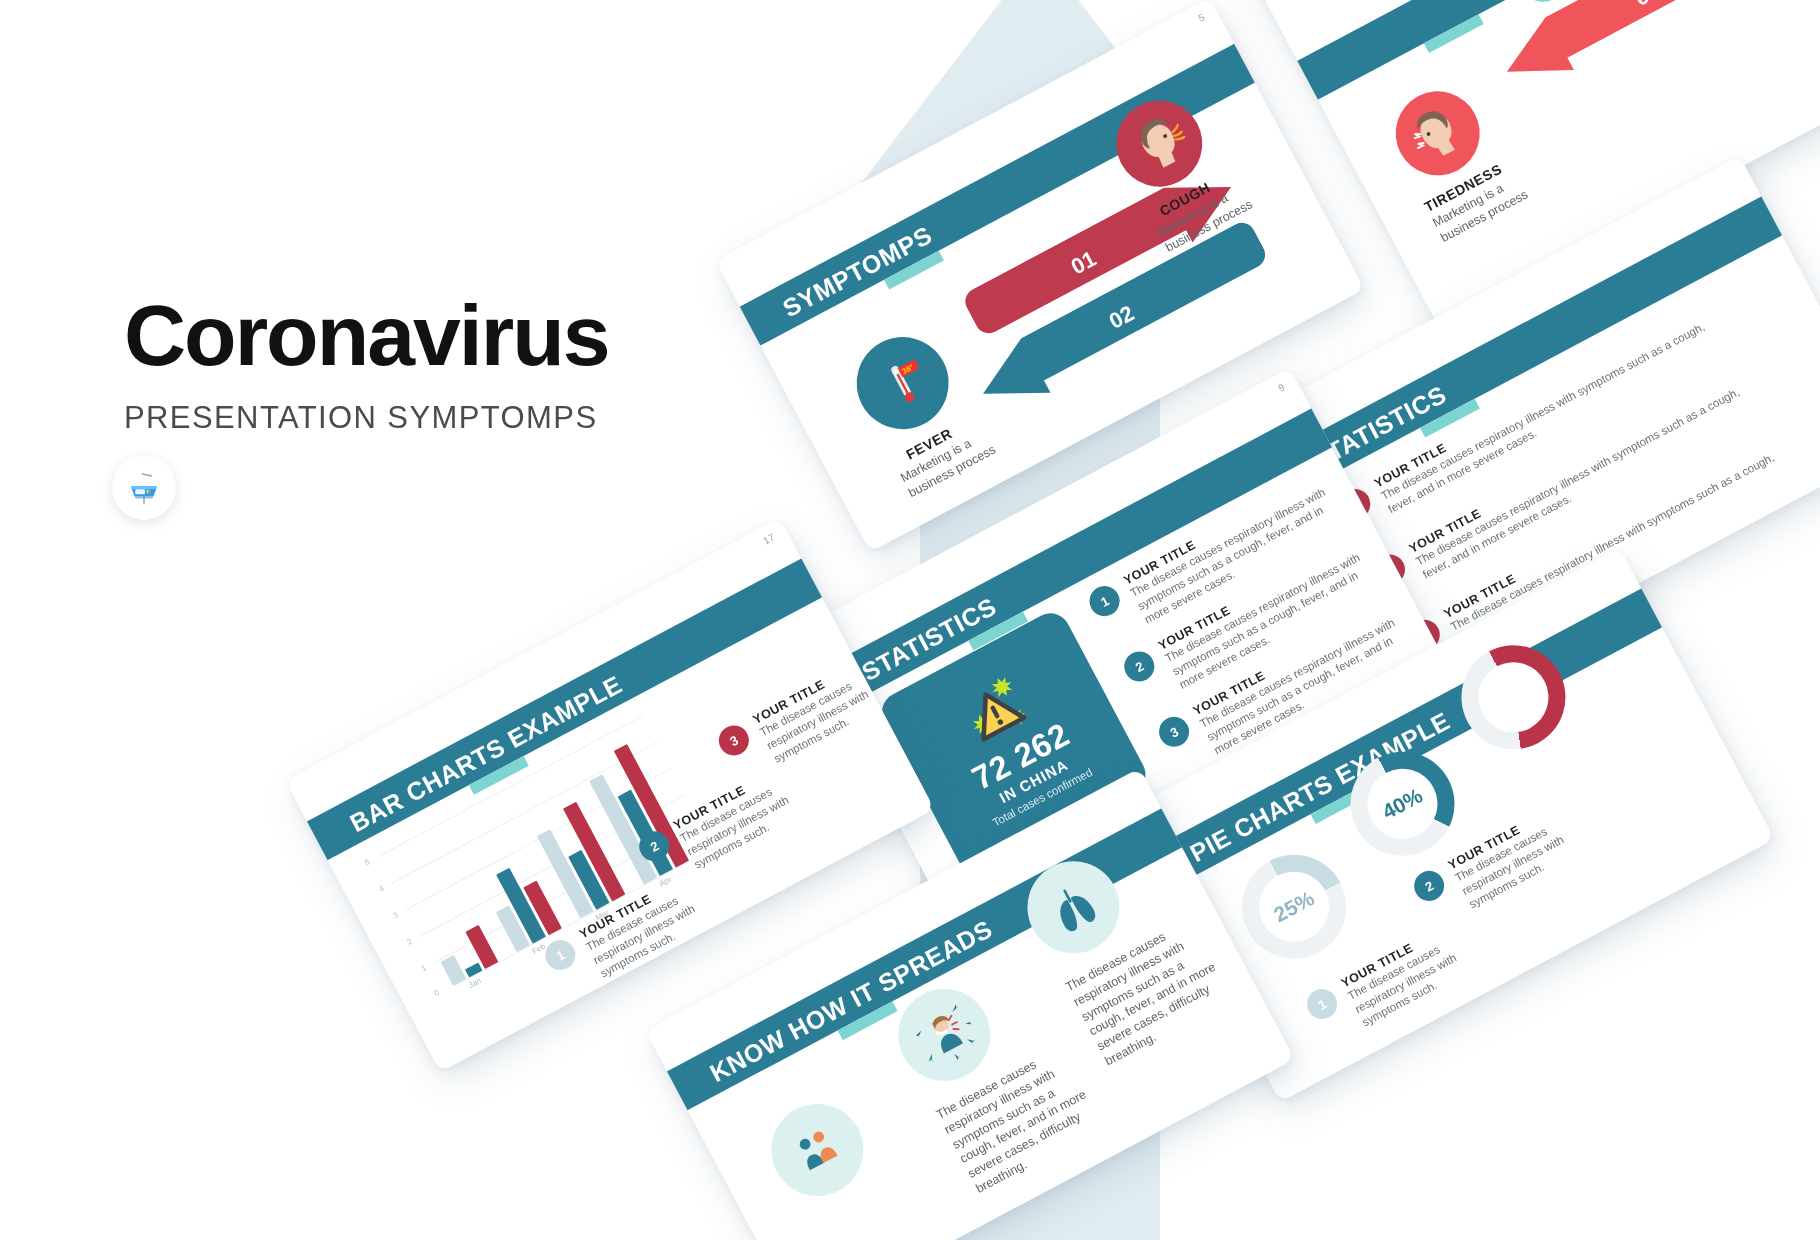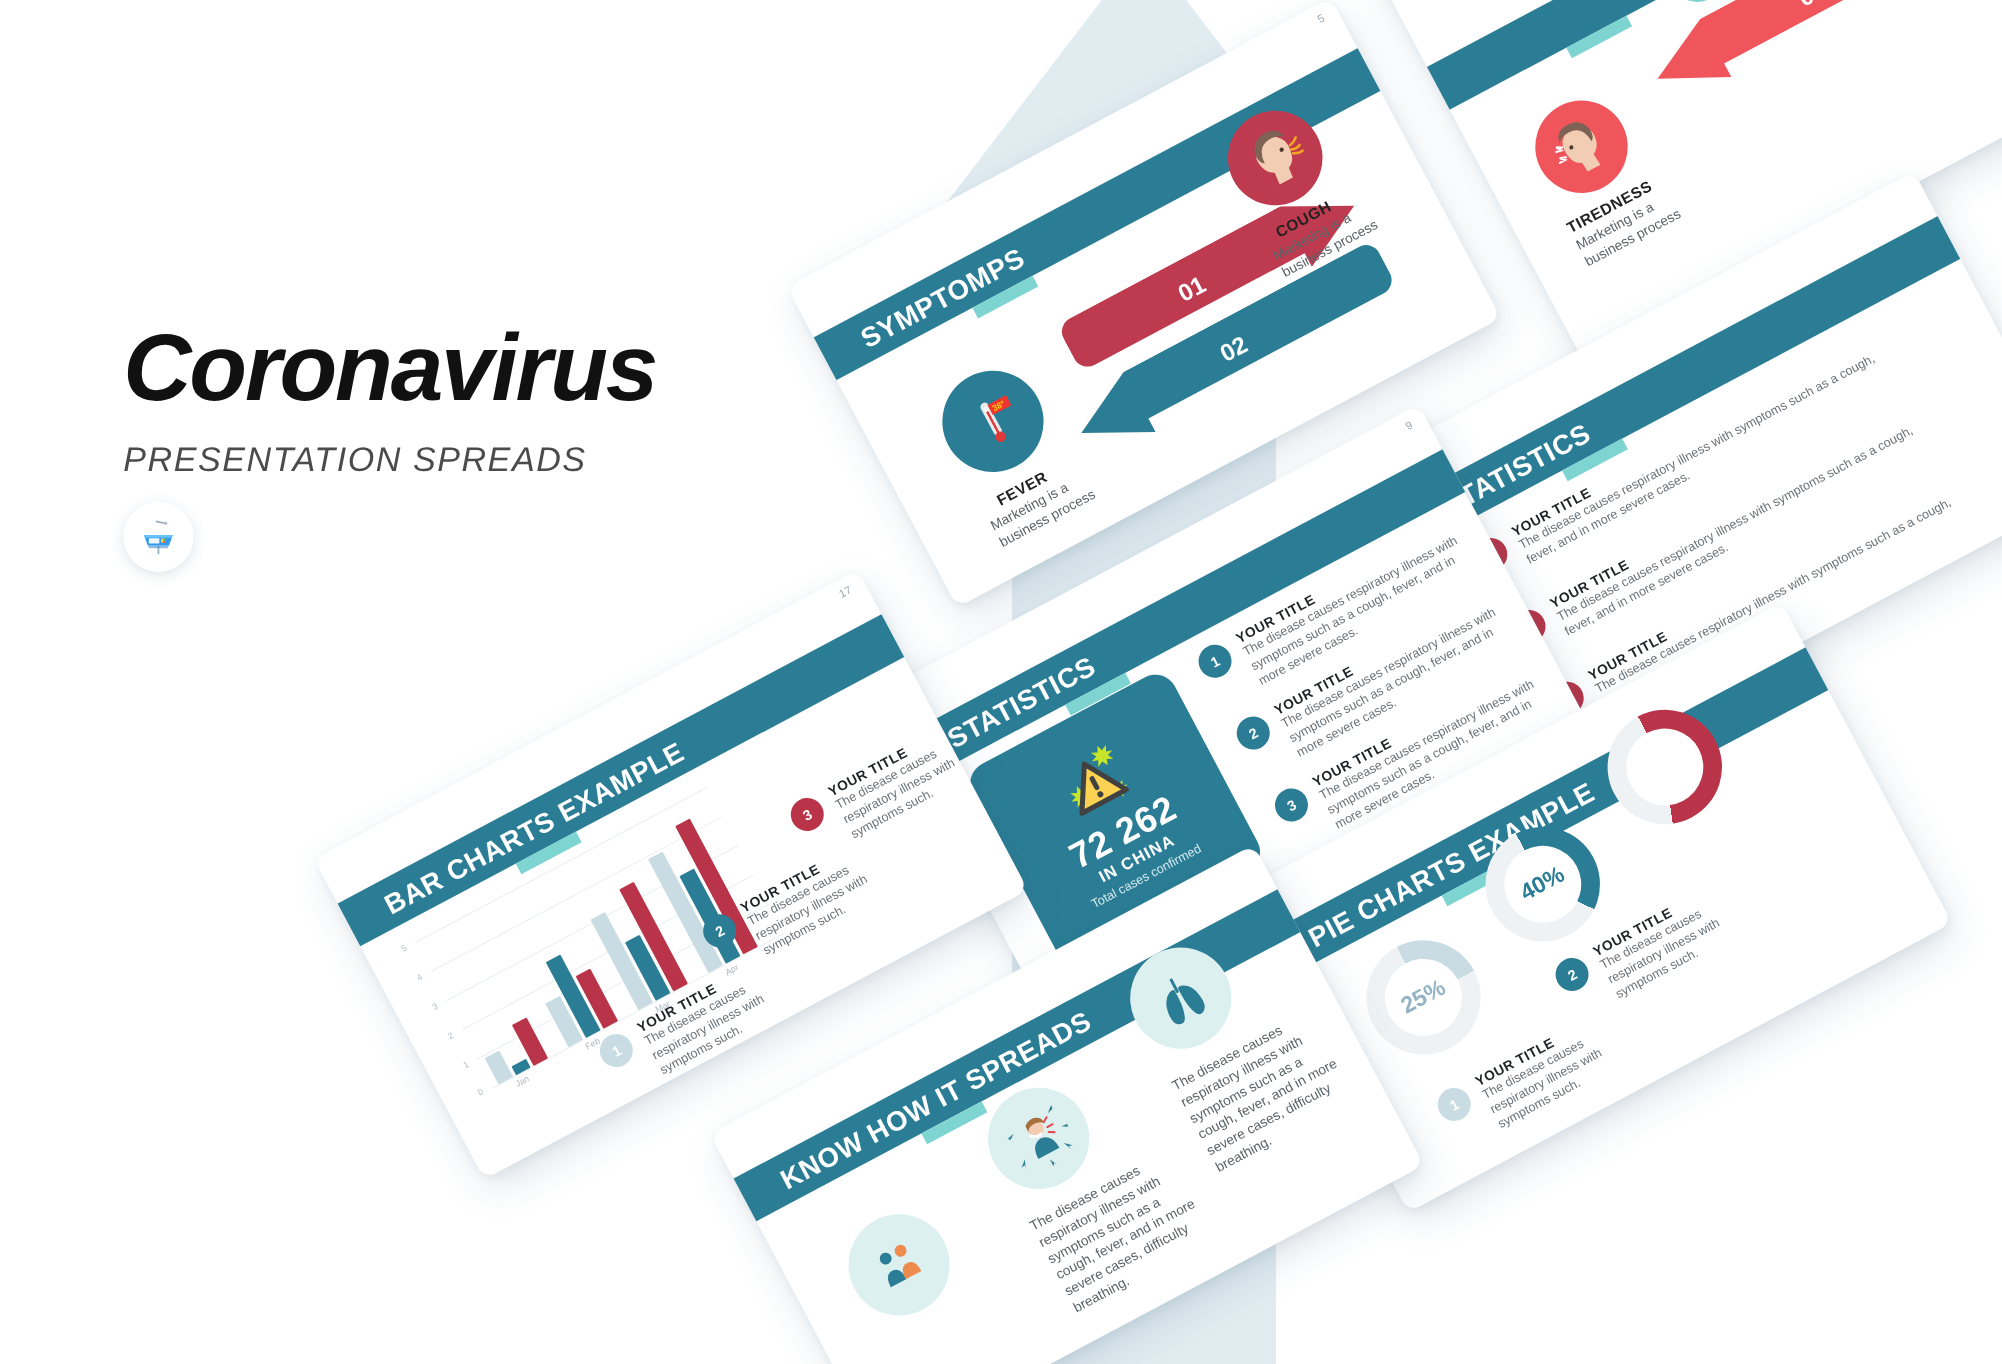--- a/index.html
+++ b/index.html
@@ -9,21 +9,21 @@
     font-family: "Liberation Sans", sans-serif;
     overflow: hidden;
   }
   #stage { position: relative; width: 1820px; height: 1240px; overflow: hidden; background:#fff; }
 
   
   .bg-arrow { position:absolute; left:760px; top:-60px; width:560px; height:1340px; pointer-events:none; }
   .bg-arrow svg { width:100%; height:100%; display:block; }
 
   
-  .title-block { position:absolute; left:112px; top:292px; width:620px;font-style:italic; }
+  .title-block { position:absolute; left:124px; top:292px; width:620px; }
   .main-title {
     font-size:86px; font-weight:bold; letter-spacing:-2px;
     color:#111111; line-height:1.0;
   }
   .sub-title {
     margin-top:22px; font-size:31px; letter-spacing:1.4px;
     color:#4b4b4b; font-weight:400;
   }
   .app-icon {
     position:absolute; left:112px; top:456px;
@@ -121,21 +121,21 @@
 <div id="stage">
 
   <div class="bg-arrow">
     <svg viewBox="0 0 560 1340" preserveAspectRatio="none">
       <path d="M280 10 L556 370 L400 370 L400 1340 L160 1340 L160 370 L4 370 Z" fill="#D7E6EC" opacity="0.75"></path>
     </svg>
   </div>
 
   <div class="title-block">
     <div class="main-title">Coronavirus</div>
-    <div class="sub-title">PRESENTATION SPREADS</div>
+    <div class="sub-title">PRESENTATION SYMPTOMPS</div>
   </div>
 
   <div class="app-icon">
     <svg viewBox="0 0 48 48">
       <path d="M22 8 L31 10" stroke="#9aa6b2" stroke-width="1.6" fill="none" stroke-linecap="round"></path>
       <circle cx="31.5" cy="10" r="1.8" fill="#b6c0ca"></circle>
       <path d="M9 22 L39 22 L35 33 L13 33 Z" fill="#2f9bf0"></path>
       <path d="M9 22 L39 22 L38 25 L10 25 Z" fill="#66c3ff"></path>
       <rect x="14" y="25.5" width="11" height="5.5" rx="0.7" fill="#eef6fb"></rect>
       <circle cx="29" cy="28" r="2.4" fill="#ffd14f"></circle>

